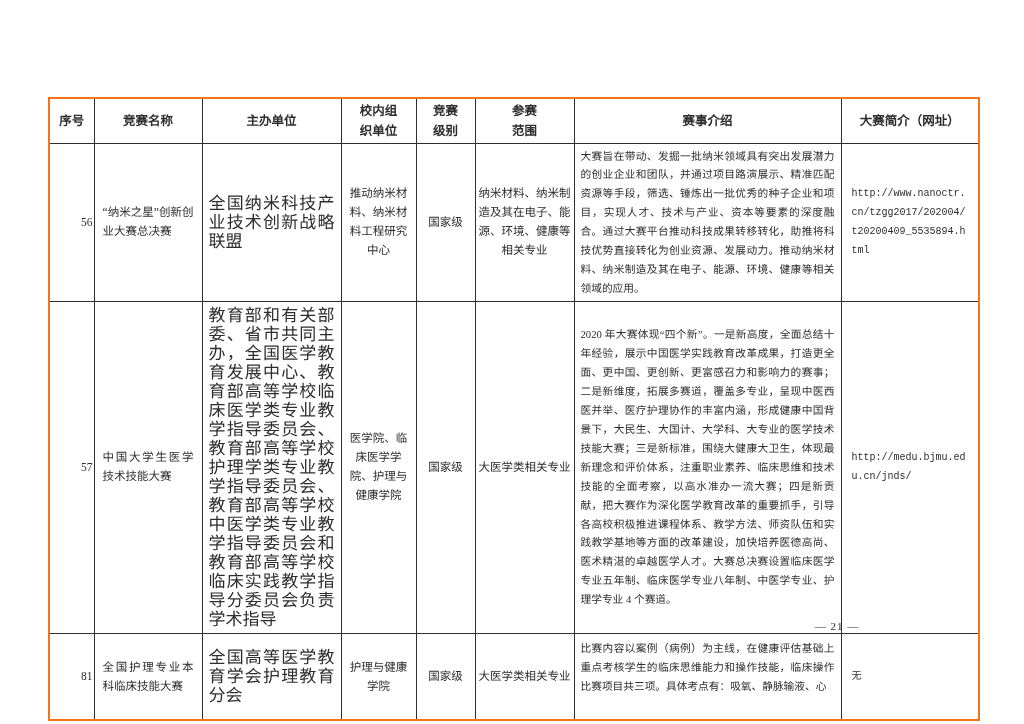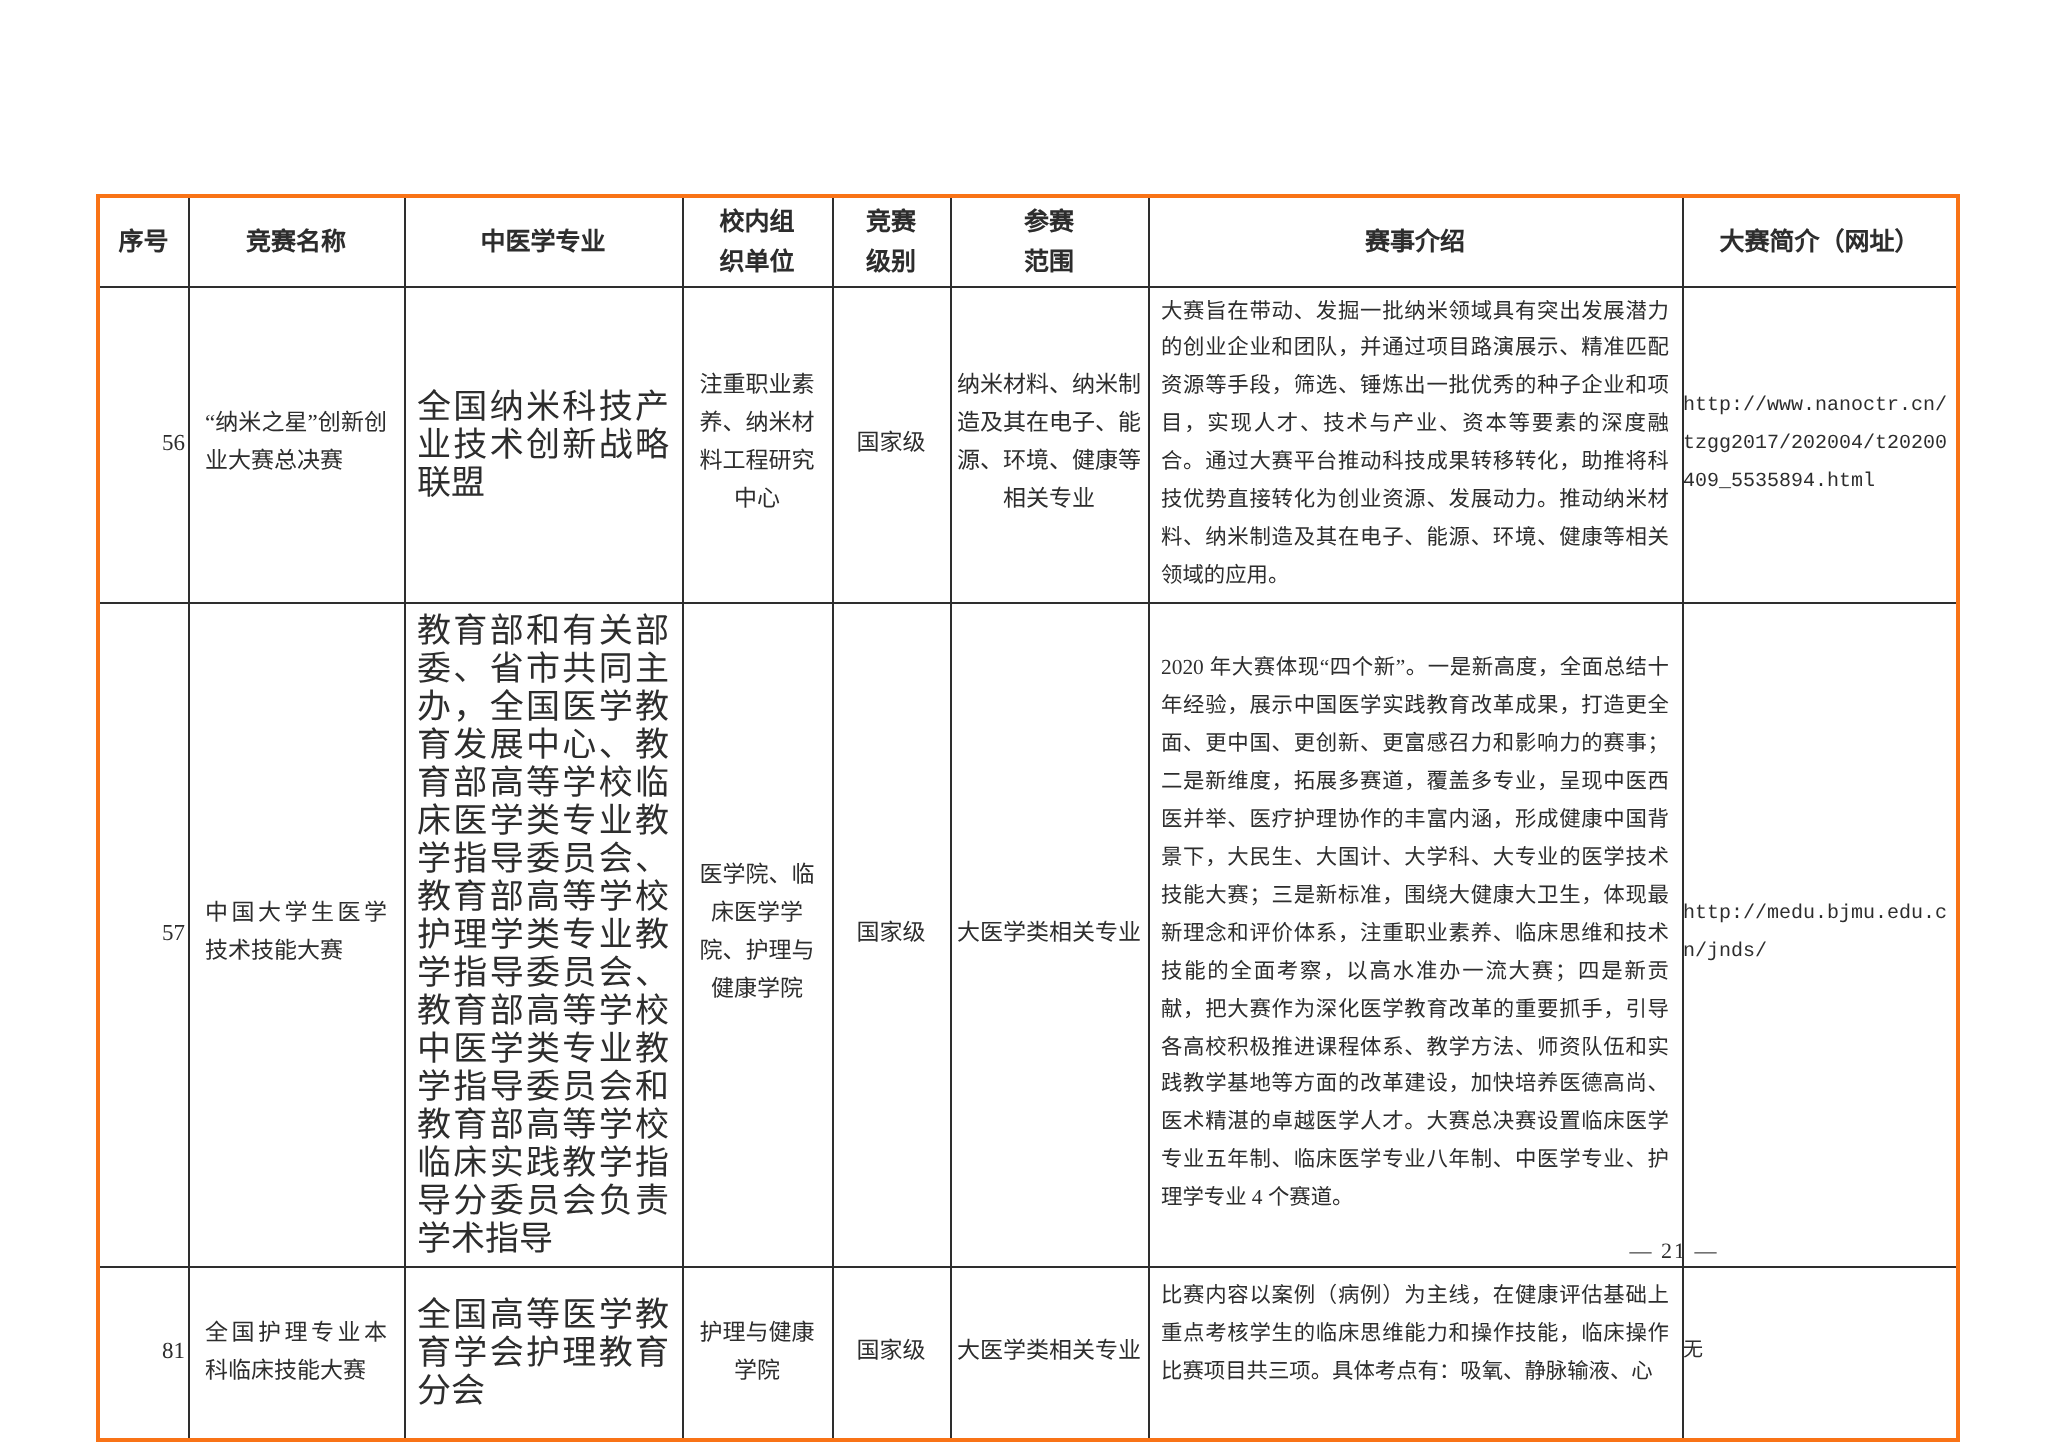--- a/index.html
+++ b/index.html
@@ -53,21 +53,21 @@
     padding: 3px 6px;
     font-size: 10.7px;
     line-height: 18.9px;
   }
   td.c-url {
     font-family: "Liberation Mono", "DejaVu Sans Mono", monospace;
     font-size: 10px;
     line-height: 19px;
     text-align: left;
     word-break: break-all;
-    padding: 2px 0;
+    padding: 2px 10px;
   }
   td.v-top { vertical-align: top; padding-top: 5px; }
   tr.r-header { height: 45px; }
   tr.r-56 { height: 135px; }
   tr.r-57 { height: 284px; }
   tr.r-58 { height: 87px; }
   .page-number {
     position: absolute;
     left: 795px;
     top: 620px;
@@ -91,36 +91,36 @@
       <col style="width:75px">
       <col style="width:59px">
       <col style="width:99px">
       <col style="width:267px">
       <col style="width:138px">
     </colgroup>
     <tbody>
       <tr class="r-header">
         <th>序号</th>
         <th>竞赛名称</th>
-        <th>中医学专业</th>
+        <th>主办单位</th>
         <th>校内组
 织单位</th>
         <th>竞赛
 级别</th>
         <th>参赛
 范围</th>
         <th>赛事介绍</th>
         <th>大赛简介（网址）</th>
       </tr>
 
       <tr class="r-56">
         <td class="c-no">56</td>
         <td class="c-name">“纳米之星”创新创业大赛总决赛</td>
         <td class="c-org">全国纳米科技产业技术创新战略联盟</td>
-        <td class="c-campus">注重职业素养、纳米材料工程研究中心</td>
+        <td class="c-campus">推动纳米材料、纳米材料工程研究中心</td>
         <td class="c-level">国家级</td>
         <td class="c-scope">纳米材料、纳米制造及其在电子、能源、环境、健康等相关专业</td>
         <td class="c-intro">大赛旨在带动、发掘一批纳米领域具有突出发展潜力的创业企业和团队，并通过项目路演展示、精准匹配资源等手段，筛选、锤炼出一批优秀的种子企业和项目，实现人才、技术与产业、资本等要素的深度融合。通过大赛平台推动科技成果转移转化，助推将科技优势直接转化为创业资源、发展动力。推动纳米材料、纳米制造及其在电子、能源、环境、健康等相关领域的应用。</td>
         <td class="c-url">http://www.nanoctr.cn/tzgg2017/202004/t20200409_5535894.html</td>
       </tr>
 
       <tr class="r-57">
         <td class="c-no">57</td>
         <td class="c-name">中国大学生医学技术技能大赛</td>
         <td class="c-org">教育部和有关部委、省市共同主办，全国医学教育发展中心、教育部高等学校临床医学类专业教学指导委员会、教育部高等学校护理学类专业教学指导委员会、教育部高等学校中医学类专业教学指导委员会和教育部高等学校临床实践教学指导分委员会负责学术指导</td>

